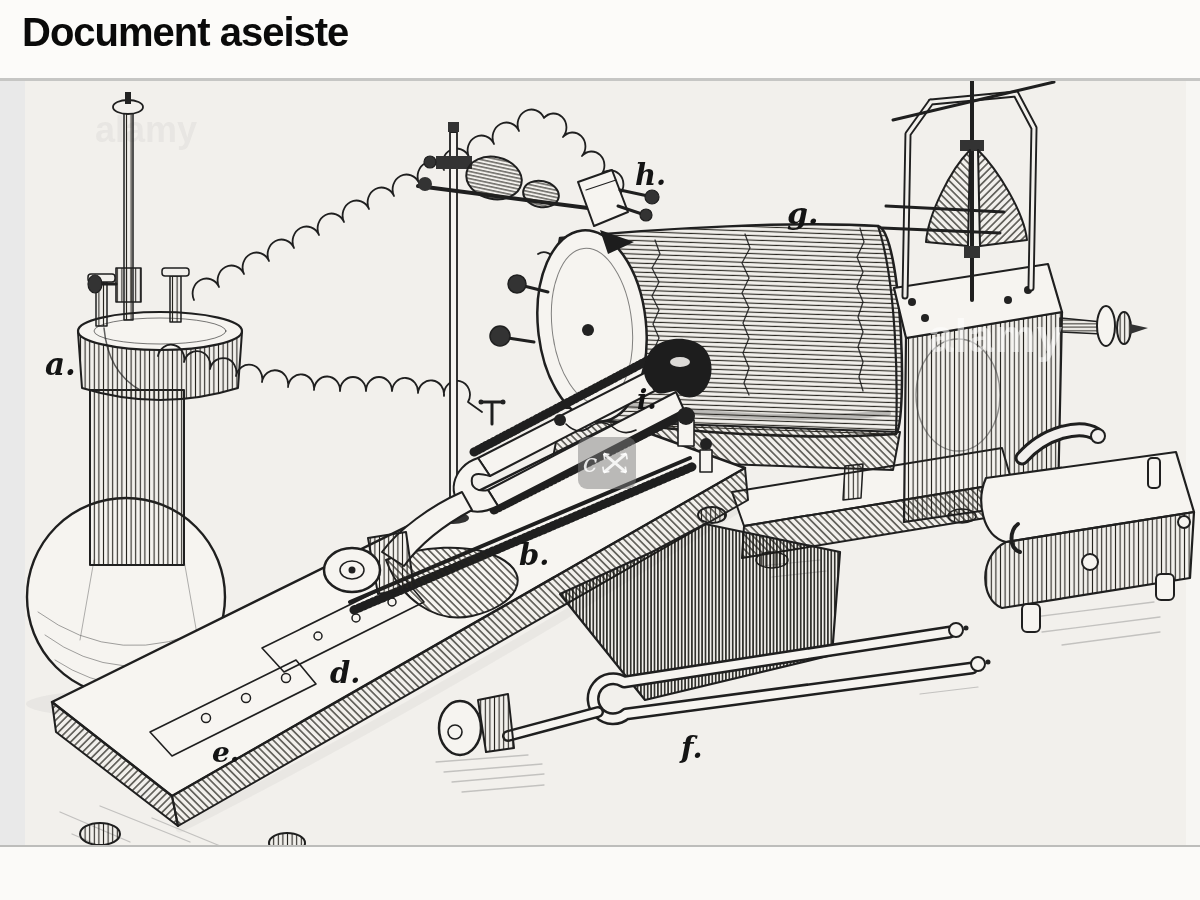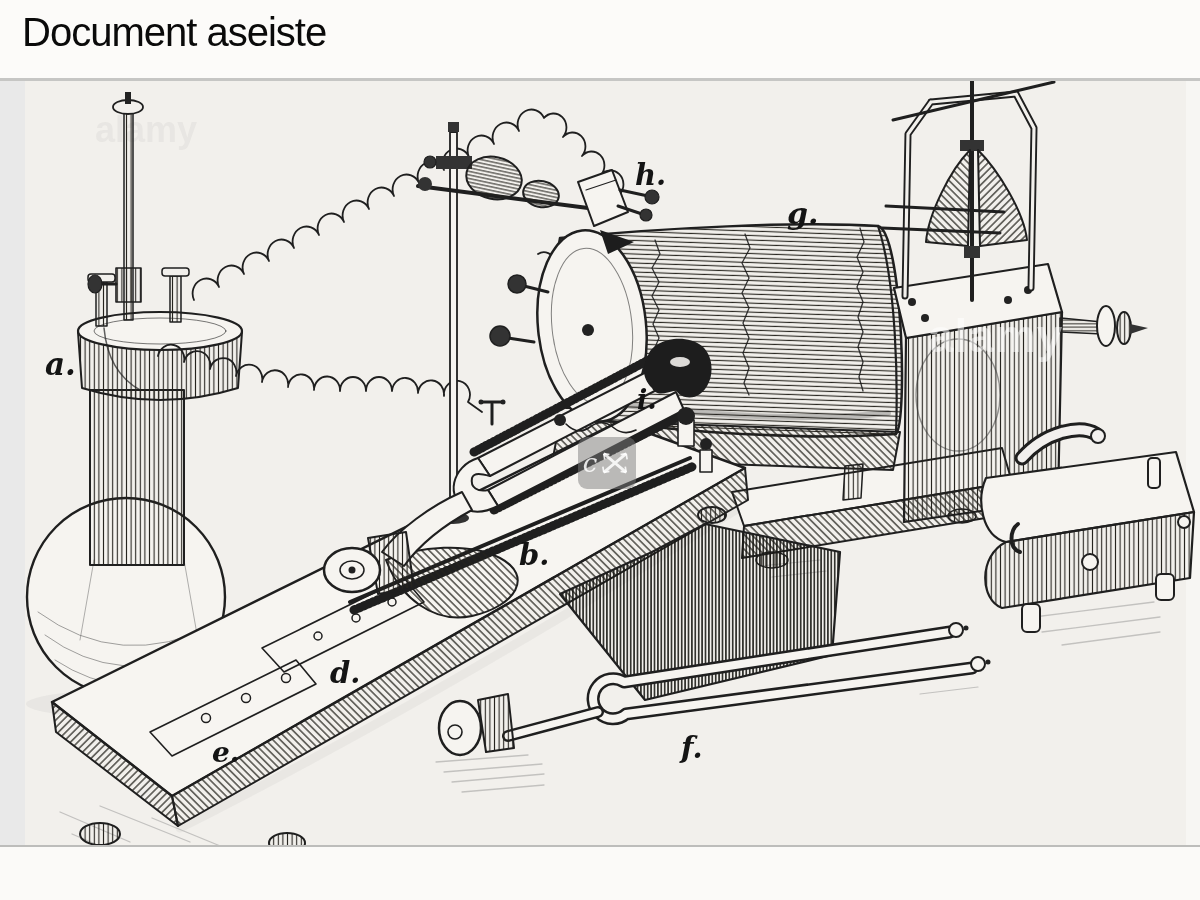--- a/index.html
+++ b/index.html
@@ -1,19 +1,19 @@
 <!DOCTYPE html>
 <html><head>
 <meta charset="utf-8">
 <style>
   html,body{margin:0;padding:0;background:#ffffff;}
   .page{position:relative;width:1200px;height:900px;background:#fcfbf9;overflow:hidden;
         font-family:"Liberation Sans",sans-serif;}
   .header{height:78px;background:#fcfbf9;}
-  .title{margin:0;padding:10px 0 0 22px;font-size:40px;line-height:1.1;font-weight:normal;
+  .title{margin:0;padding:10px 0 0 22px;font-size:40px;line-height:1.1;font-weight:bold;
          letter-spacing:-1px;color:#0a0a0a;font-family:"Liberation Sans",sans-serif;}
   .divider{height:3px;background:#c6c6c4;}
   .canvas{position:relative;height:764px;background:#f2f0ec;}
   .strip-left{position:absolute;left:0;top:0;width:25px;height:100%;background:#e9e9e9;}
   .strip-right{position:absolute;right:0;top:0;width:14px;height:100%;background:#f7f6f3;}
   .engraving{position:absolute;left:0;top:0;width:1200px;height:764px;}
   .fig-label{position:absolute;font-family:"DejaVu Serif",serif;font-style:italic;
              font-weight:600;color:#141414;}
   .lbl-a{left:45px;top:265px;font-size:31px;}
   .lbl-b{left:519px;top:457px;font-size:29px;}

